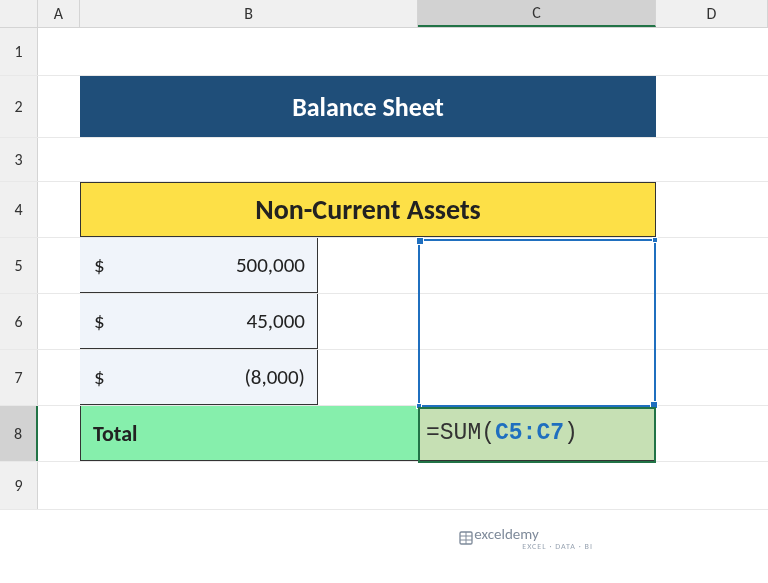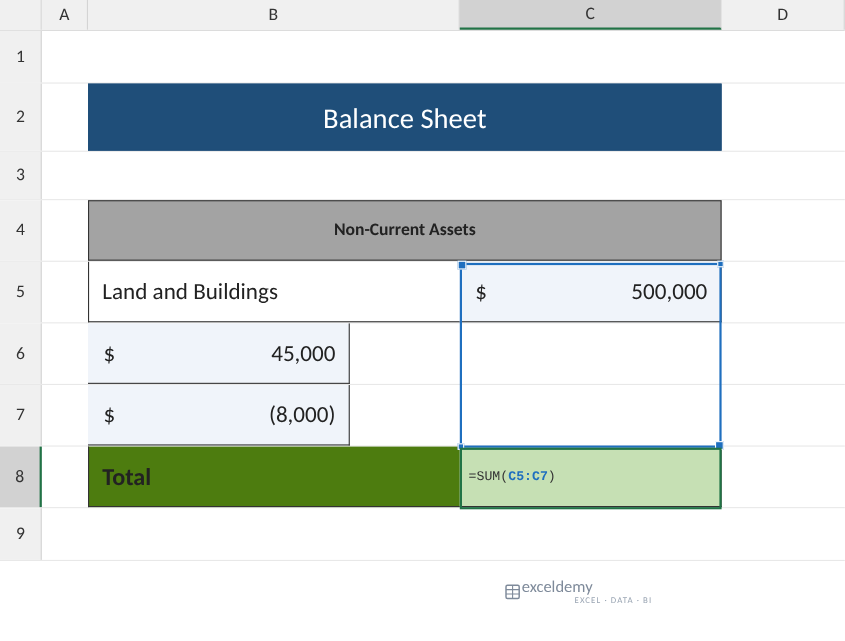--- a/index.html
+++ b/index.html
@@ -74,30 +74,30 @@
     .row-4 { height: 56px; }
     .row-5 { height: 56px; }
     .row-6 { height: 56px; }
     .row-7 { height: 56px; }
     .row-8 { height: 56px; }
     .row-9 { height: 48px; }
     
     .title-cell {
       background: #1f4e79;
       color: #ffffff;
-      font-weight: normal;
+      font-weight: bold;
       font-size: 26px;
       justify-content: center;
       border: 1px solid #1f4e79;
     }
     .section-header {
-      background: #a3a3a3;
+      background: #fde047;
       color: #222;
       font-weight: bold;
-      font-size: 16px;
+      font-size: 28px;
       justify-content: center;
       border: 1px solid #333;
     }
     .data-label {
       padding-left: 12px;
       border-left: 1px solid #333;
       border-bottom: 1px solid #333;
       font-size: 21px;
     }
     .data-value {
@@ -106,21 +106,21 @@
       border-right: 1px solid #333;
       border-bottom: 1px solid #333;
       font-size: 21px;
       position: relative;
     }
     .data-value .currency {
       position: absolute;
       left: 14px;
     }
     .total-label {
-      background: #4d7c0f;
+      background: #86efac;
       font-weight: bold;
       padding-left: 12px;
       border-left: 1px solid #333;
       border-bottom: 1px solid #333;
       font-size: 22px;
     }
     .total-value {
       background: #c6e0b4;
       border-right: 1px solid #333;
       border-bottom: 1px solid #333;
@@ -153,21 +153,21 @@
     .range-corner-tr { top: -4px; right: -4px; }
     .range-corner-bl { bottom: -4px; left: -4px; }
     .active-cell-border {
       position: absolute;
       border: 2px solid #217346;
       pointer-events: none;
       z-index: 6;
     }
     .formula-text {
       font-family: 'Consolas', 'Courier New', monospace;
-      font-size: 12px;
+      font-size: 23px;
       color: #333;
     }
     .formula-ref {
       color: #1f6fbf;
       font-weight: bold;
     }
     .watermark {
       position: absolute;
       bottom: 32px;
       right: 175px;
@@ -230,21 +230,20 @@
   <div class="row row-4">
     <div class="row-header">4</div>
     <div class="cell col-A"></div>
     <div class="cell section-header" style="width:576px">Non-Current Assets</div>
     <div class="cell col-D"></div>
   </div>
 
   <div class="row row-5">
     <div class="row-header">5</div>
     <div class="cell col-A"></div>
-    <div class="cell col-B data-label">Land and Buildings</div>
     <div class="cell col-C data-value sel-bg">
       <span class="currency">$</span>
       <span>500,000</span>
     </div>
     <div class="cell col-D"></div>
   </div>
 
   <div class="row row-6">
     <div class="row-header">6</div>
     <div class="cell col-A"></div>

